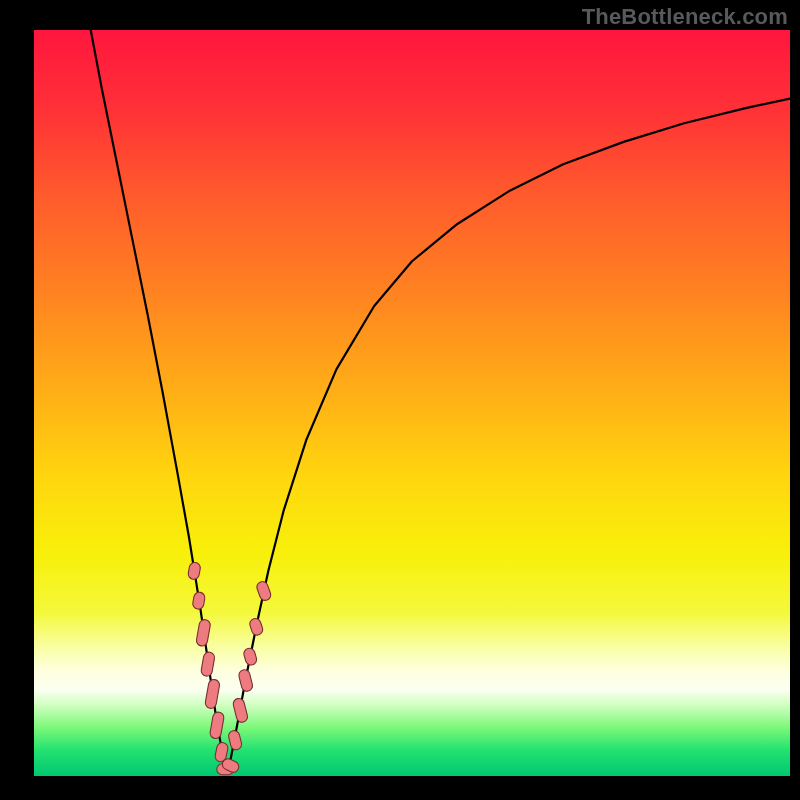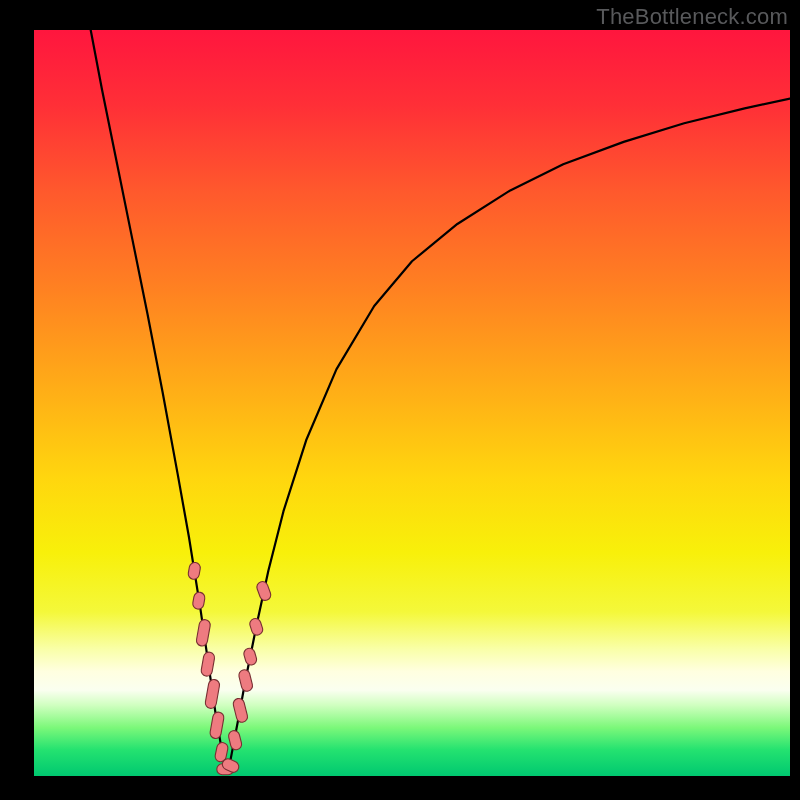--- a/index.html
+++ b/index.html
@@ -17,21 +17,21 @@
   }
   .plot-area {
     position: absolute;
   }
   .watermark {
     position: absolute;
     top: 4px;
     right: 12px;
     color: #58595b;
     font-size: 22px;
-    font-weight: 400;
+    font-weight: 700;
     letter-spacing: 0.2px;
     z-index: 10;
   }
   svg {
     display: block;
   }
 </style>
 </head>
 <body>
 

